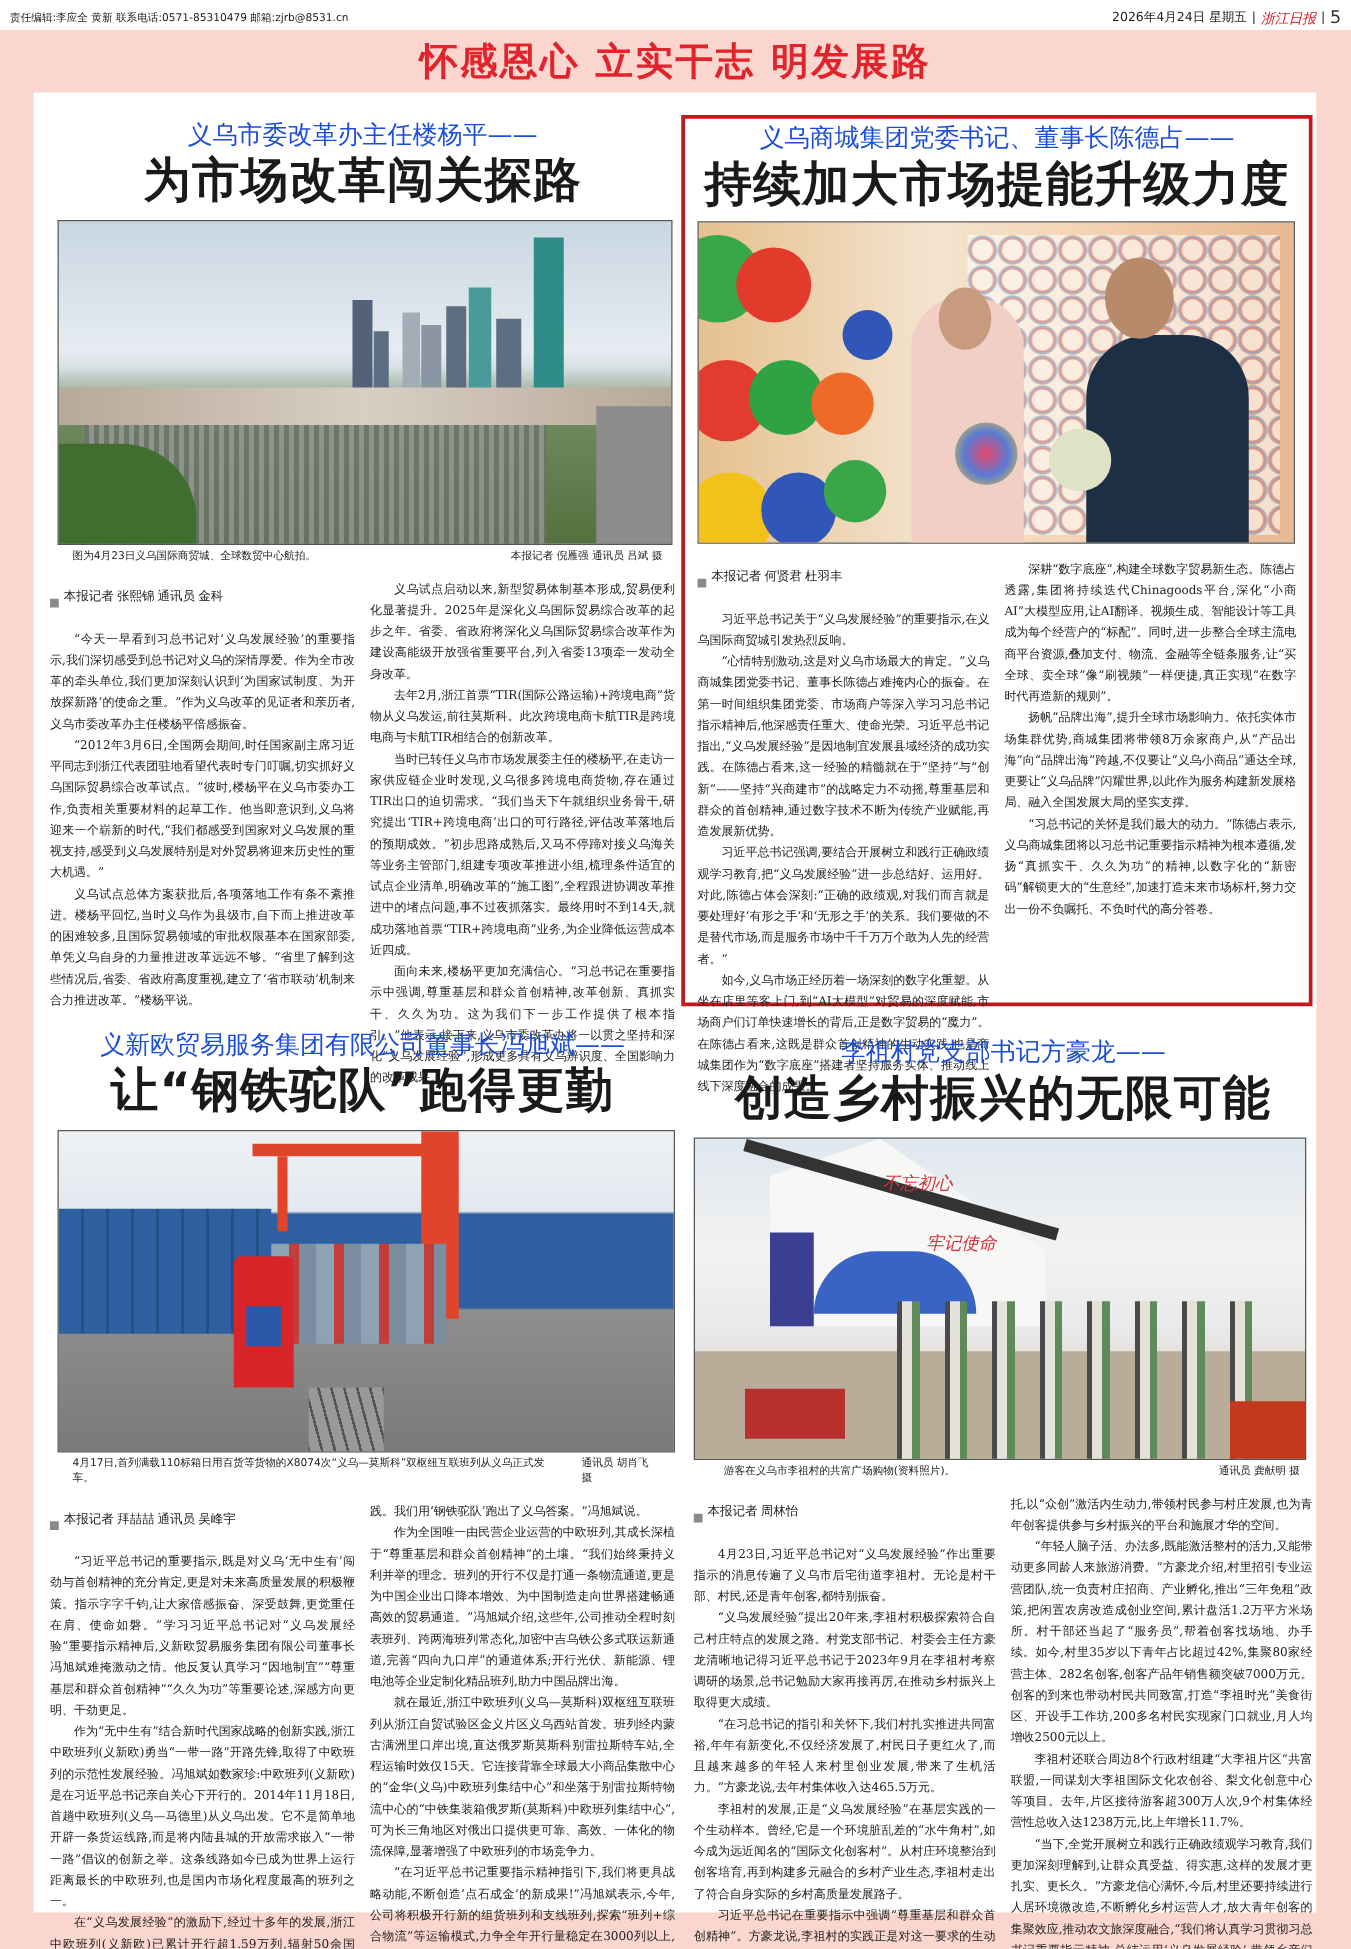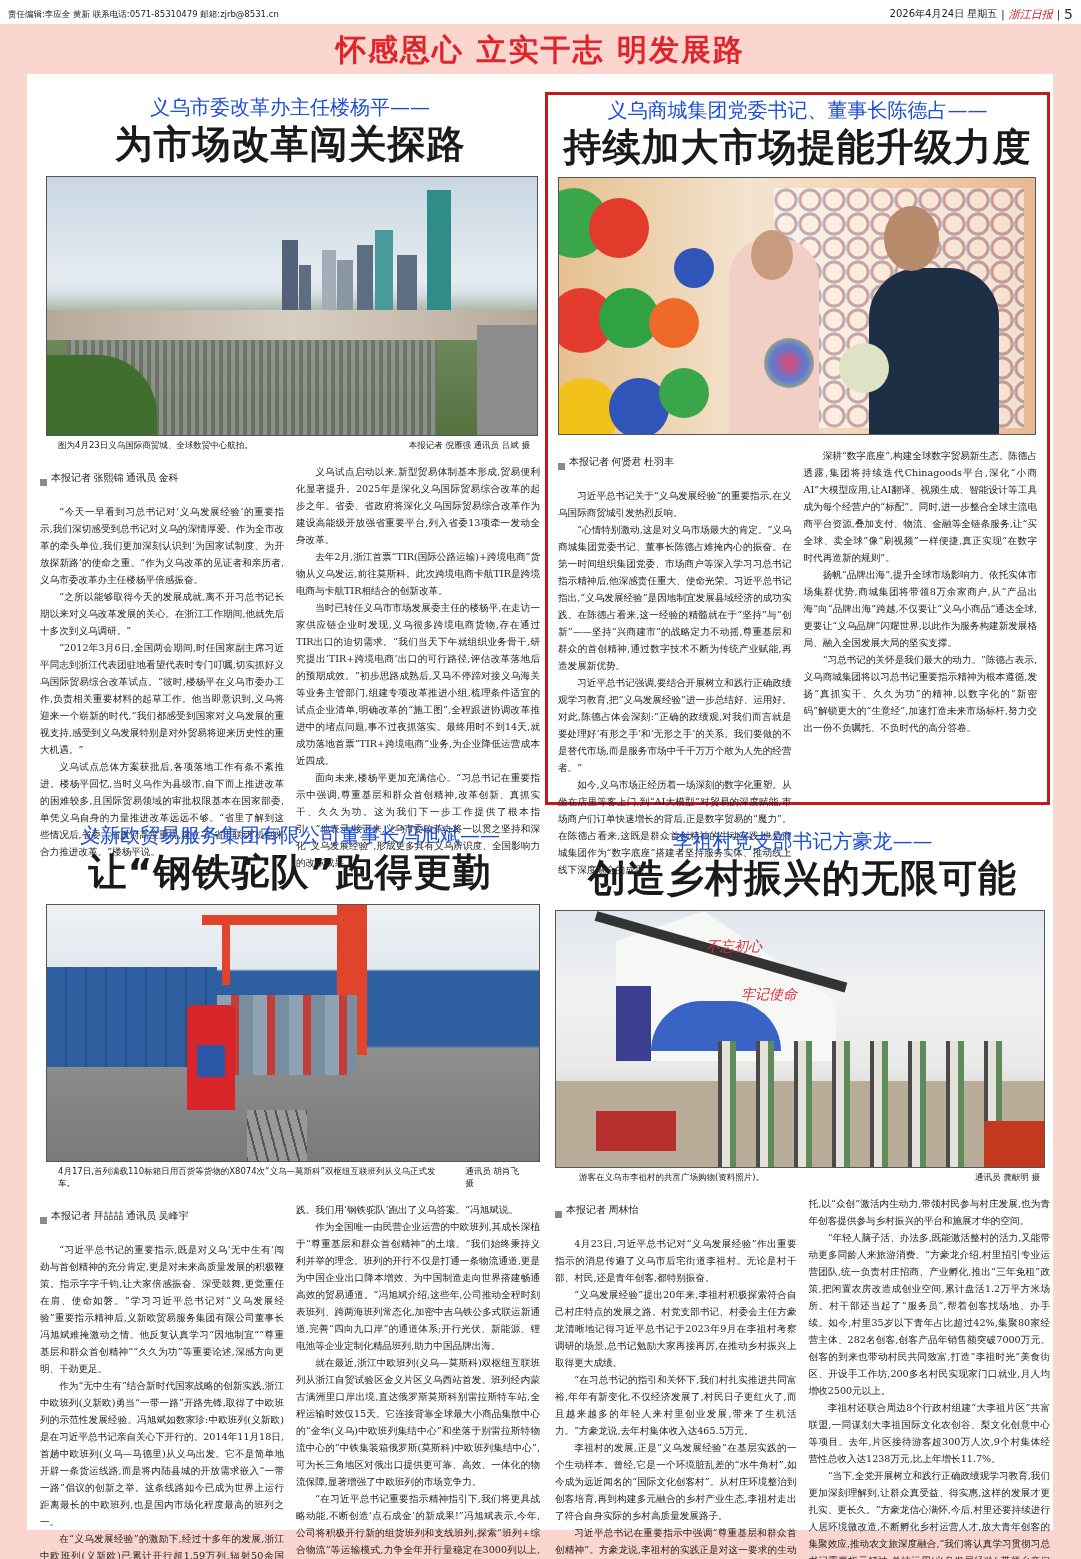--- a/index.html
+++ b/index.html
@@ -91,21 +91,20 @@
     <span>本报记者 倪雁强 通讯员 吕斌 摄</span>
   </div>
   <div class="cols">
     <div class="col">
       <div class="byline">
           <span class="sq"></span>
           <span>本报记者 张熙锦 通讯员 金科</span>
         </div>
       <div class="gap"></div>
       <p>“今天一早看到习总书记对‘义乌发展经验’的重要指示,我们深切感受到总书记对义乌的深情厚爱。作为全市改革的牵头单位,我们更加深刻认识到‘为国家试制度、为开放探新路’的使命之重。”作为义乌改革的见证者和亲历者,义乌市委改革办主任楼杨平倍感振奋。</p>
-      <p>“之所以能够取得今天的发展成就,离不开习总书记长期以来对义乌改革发展的关心。在浙江工作期间,他就先后十多次到义乌调研。”</p>
       <p>“2012年3月6日,全国两会期间,时任国家副主席习近平同志到浙江代表团驻地看望代表时专门叮嘱,切实抓好义乌国际贸易综合改革试点。”彼时,楼杨平在义乌市委办工作,负责相关重要材料的起草工作。他当即意识到,义乌将迎来一个崭新的时代,“我们都感受到国家对义乌发展的重视支持,感受到义乌发展特别是对外贸易将迎来历史性的重大机遇。”</p>
       <p>义乌试点总体方案获批后,各项落地工作有条不紊推进。楼杨平回忆,当时义乌作为县级市,自下而上推进改革的困难较多,且国际贸易领域的审批权限基本在国家部委,单凭义乌自身的力量推进改革远远不够。“省里了解到这些情况后,省委、省政府高度重视,建立了‘省市联动’机制来合力推进改革。”楼杨平说。</p>
     </div>
     <div class="col" style="padding-top:6px">
       <p>义乌试点启动以来,新型贸易体制基本形成,贸易便利化显著提升。2025年是深化义乌国际贸易综合改革的起步之年。省委、省政府将深化义乌国际贸易综合改革作为建设高能级开放强省重要平台,列入省委13项牵一发动全身改革。</p>
       <p>去年2月,浙江首票“TIR(国际公路运输)+跨境电商”货物从义乌发运,前往莫斯科。此次跨境电商卡航TIR是跨境电商与卡航TIR相结合的创新改革。</p>
       <p>当时已转任义乌市市场发展委主任的楼杨平,在走访一家供应链企业时发现,义乌很多跨境电商货物,存在通过TIR出口的迫切需求。“我们当天下午就组织业务骨干,研究提出‘TIR+跨境电商’出口的可行路径,评估改革落地后的预期成效。”初步思路成熟后,又马不停蹄对接义乌海关等业务主管部门,组建专项改革推进小组,梳理条件适宜的试点企业清单,明确改革的“施工图”,全程跟进协调改革推进中的堵点问题,事不过夜抓落实。最终用时不到14天,就成功落地首票“TIR+跨境电商”业务,为企业降低运营成本近四成。</p>
       <p>面向未来,楼杨平更加充满信心。“习总书记在重要指示中强调,尊重基层和群众首创精神,改革创新、真抓实干、久久为功。这为我们下一步工作提供了根本指引。”他表示,接下来,义乌市委改革办将一以贯之坚持和深化“义乌发展经验”,形成更多具有义乌辨识度、全国影响力的改革成果。</p>
     </div>
   </div>

